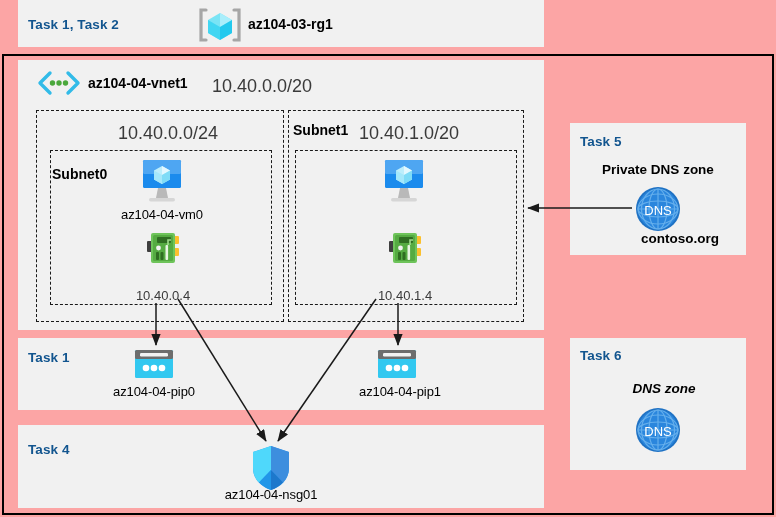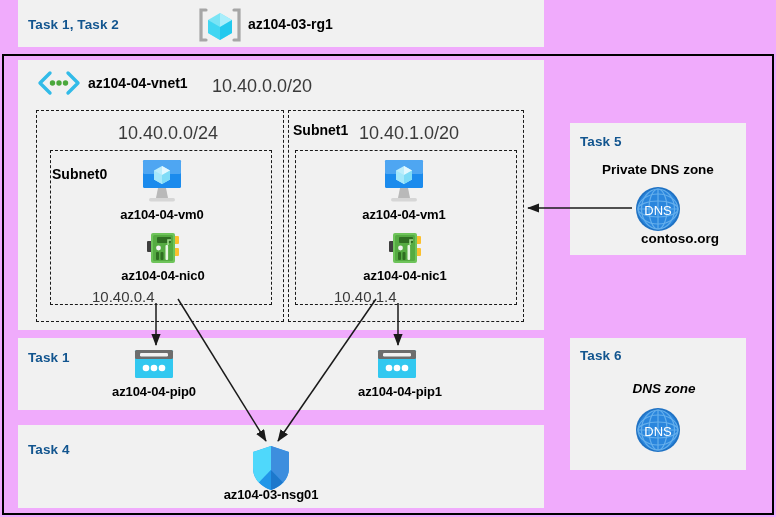--- a/index.html
+++ b/index.html
@@ -9,21 +9,21 @@
     width: 776px;
     height: 517px;
     background: #ffffff;
     font-family: "Liberation Sans", sans-serif;
   }
 
   #diagram {
     position: relative;
     width: 776px;
     height: 517px;
-    background: #f0abfc;
+    background: #fca5a5;
     overflow: hidden;
   }
 
   
   .panel {
     position: absolute;
     background: #f1f1f1;
   }
 
   .frame {
@@ -43,33 +43,34 @@
     color: #12558f;
     font-weight: bold;
     font-size: 13.5px;
     letter-spacing: 0.1px;
     white-space: nowrap;
   }
 
   .node-label {
     position: absolute;
     color: #000000;
-    font-weight: bold;
+    font-weight: normal;
     font-size: 13px;
     white-space: nowrap;
     text-align: center;
     letter-spacing: -0.1px;
   }
 
   .node-sublabel {
     position: absolute;
     color: #3a3a3a;
     font-weight: normal;
-    font-size: 15px;
-    white-space: nowrap;
+    font-size: 13px;
+    white-space: nowrap;
+    text-align: center;
   }
 
   .title-bold {
     position: absolute;
     color: #000000;
     font-weight: bold;
     font-size: 14px;
     white-space: nowrap;
   }
 
@@ -169,21 +170,20 @@
       <rect x="6" y="2" width="24" height="30" rx="2" fill="#6ec45a"></rect>
       <rect x="8" y="4" width="20" height="26" rx="1.5" fill="#55ab42"></rect>
       <rect x="12" y="6" width="14" height="6" rx="1" fill="#2f6e22"></rect>
       <circle cx="13.5" cy="17" r="2.4" fill="#f2f2f2"></circle>
       <rect x="11" y="21" width="3" height="8" rx="1" fill="#2f6e22"></rect>
       <rect x="15.5" y="21" width="3" height="8" rx="1" fill="#2f6e22"></rect>
       <rect x="20.5" y="14" width="2.6" height="15" rx="1" fill="#e8f5e2"></rect>
       <path d="M23 14 L23 9 L26 9" fill="none" stroke="#9fdc8c" stroke-width="1.6"></path>
     </svg>
   </div>
-  <div class="node-label" style="left:92px; top:268px; width:142px;">az104-04-nic0</div>
   <div class="node-sublabel" style="left:92px; top:288px; width:142px;">10.40.0.4</div>
 
   <div class="dashed" style="left:288px; top:110px; width:236px; height:212px;"></div>
 
   <div class="title-bold" style="left:293px; top:122px;">Subnet1</div>
   <div class="title-plain" style="left:359px; top:123px;">10.40.1.0/20</div>
 
   <div class="dashed" style="left:295px; top:150px; width:222px; height:155px;"></div>
 
   <div class="icon" style="left:378px; top:158px; width:52px; height:46px;">
@@ -191,38 +191,36 @@
       <rect x="7" y="2" width="38" height="28" rx="1.5" fill="#1b8bed"></rect>
       <rect x="7" y="2" width="38" height="14" rx="1.5" fill="#4ea6f2"></rect>
       <polygon points="26,8 34,12.5 34,21.5 26,26 18,21.5 18,12.5" fill="#bdeefc"></polygon>
       <polygon points="26,8 34,12.5 26,17" fill="#e3f8ff"></polygon>
       <polygon points="26,17 34,12.5 34,21.5 26,26" fill="#7fdcf7"></polygon>
       <polygon points="26,17 18,12.5 18,21.5 26,26" fill="#a5e8fb"></polygon>
       <path d="M22 30 L30 30 L32 40 L20 40 Z" fill="#b9b9b9"></path>
       <rect x="13" y="40" width="26" height="3.4" rx="1.7" fill="#d6d6d6"></rect>
     </svg>
   </div>
-  <div class="node-label" style="left:334px; top:207px; width:140px;">az104-04-vm1</div>
 
   <div class="icon" style="left:387px; top:231px; width:36px; height:34px;">
     <svg width="36" height="34" viewBox="0 0 36 34">
       <rect x="2" y="10" width="5" height="11" rx="1" fill="#3f3f3f"></rect>
       <rect x="29" y="5" width="5" height="8" rx="1" fill="#fbc02d"></rect>
       <rect x="29" y="17" width="5" height="8" rx="1" fill="#fbc02d"></rect>
       <rect x="6" y="2" width="24" height="30" rx="2" fill="#6ec45a"></rect>
       <rect x="8" y="4" width="20" height="26" rx="1.5" fill="#55ab42"></rect>
       <rect x="12" y="6" width="14" height="6" rx="1" fill="#2f6e22"></rect>
       <circle cx="13.5" cy="17" r="2.4" fill="#f2f2f2"></circle>
       <rect x="11" y="21" width="3" height="8" rx="1" fill="#2f6e22"></rect>
       <rect x="15.5" y="21" width="3" height="8" rx="1" fill="#2f6e22"></rect>
       <rect x="20.5" y="14" width="2.6" height="15" rx="1" fill="#e8f5e2"></rect>
       <path d="M23 14 L23 9 L26 9" fill="none" stroke="#9fdc8c" stroke-width="1.6"></path>
     </svg>
   </div>
-  <div class="node-label" style="left:334px; top:268px; width:142px;">az104-04-nic1</div>
   <div class="node-sublabel" style="left:334px; top:288px; width:142px;">10.40.1.4</div>
 
   <div class="panel" style="left:18px; top:338px; width:526px; height:72px;"></div>
 
   <div class="task-label" style="left:28px; top:350px;">Task 1</div>
 
   <div class="icon" style="left:133px; top:348px; width:42px; height:32px;">
     <svg width="42" height="32" viewBox="0 0 42 32">
       <rect x="2" y="2" width="38" height="28" rx="1.5" fill="#32c8f0"></rect>
       <rect x="2" y="2" width="38" height="9" rx="1.5" fill="#6d6d6d"></rect>
@@ -252,21 +250,21 @@
 
   <div class="icon" style="left:249px; top:444px; width:44px; height:48px;">
     <svg width="44" height="48" viewBox="0 0 44 48">
       <path d="M22 2 L40 8 L40 24 C40 36 31 43 22 46 C13 43 4 36 4 24 L4 8 Z" fill="#2e9bf0"></path>
       <path d="M22 2 L40 8 L40 24 C40 30 37.5 35 34 38.5 L22 26 Z" fill="#3d8ede"></path>
       <path d="M22 2 L4 8 L4 24 C4 30 6.5 35 10 38.5 L22 26 Z" fill="#4fd8fb"></path>
       <path d="M22 26 L34 38.5 C30.5 42 26.5 44.6 22 46 Z" fill="#1d78cc"></path>
       <path d="M22 26 L10 38.5 C13.5 42 17.5 44.6 22 46 Z" fill="#2196e8"></path>
     </svg>
   </div>
-  <div class="node-label" style="left:201px; top:487px; width:140px;">az104-03-nsg01</div>
+  <div class="node-label" style="left:201px; top:487px; width:140px;">az104-04-nsg01</div>
 
   <div class="panel" style="left:570px; top:123px; width:176px; height:132px;"></div>
 
   <div class="task-label" style="left:580px; top:134px;">Task 5</div>
 
   <div class="heading-bold" style="left:570px; top:162px; width:176px;">Private DNS zone</div>
 
   <div class="icon" style="left:634px; top:185px; width:48px; height:48px;">
     <svg width="48" height="48" viewBox="0 0 48 48">
       <circle cx="24" cy="24" r="22" fill="#1f72c4"></circle>

